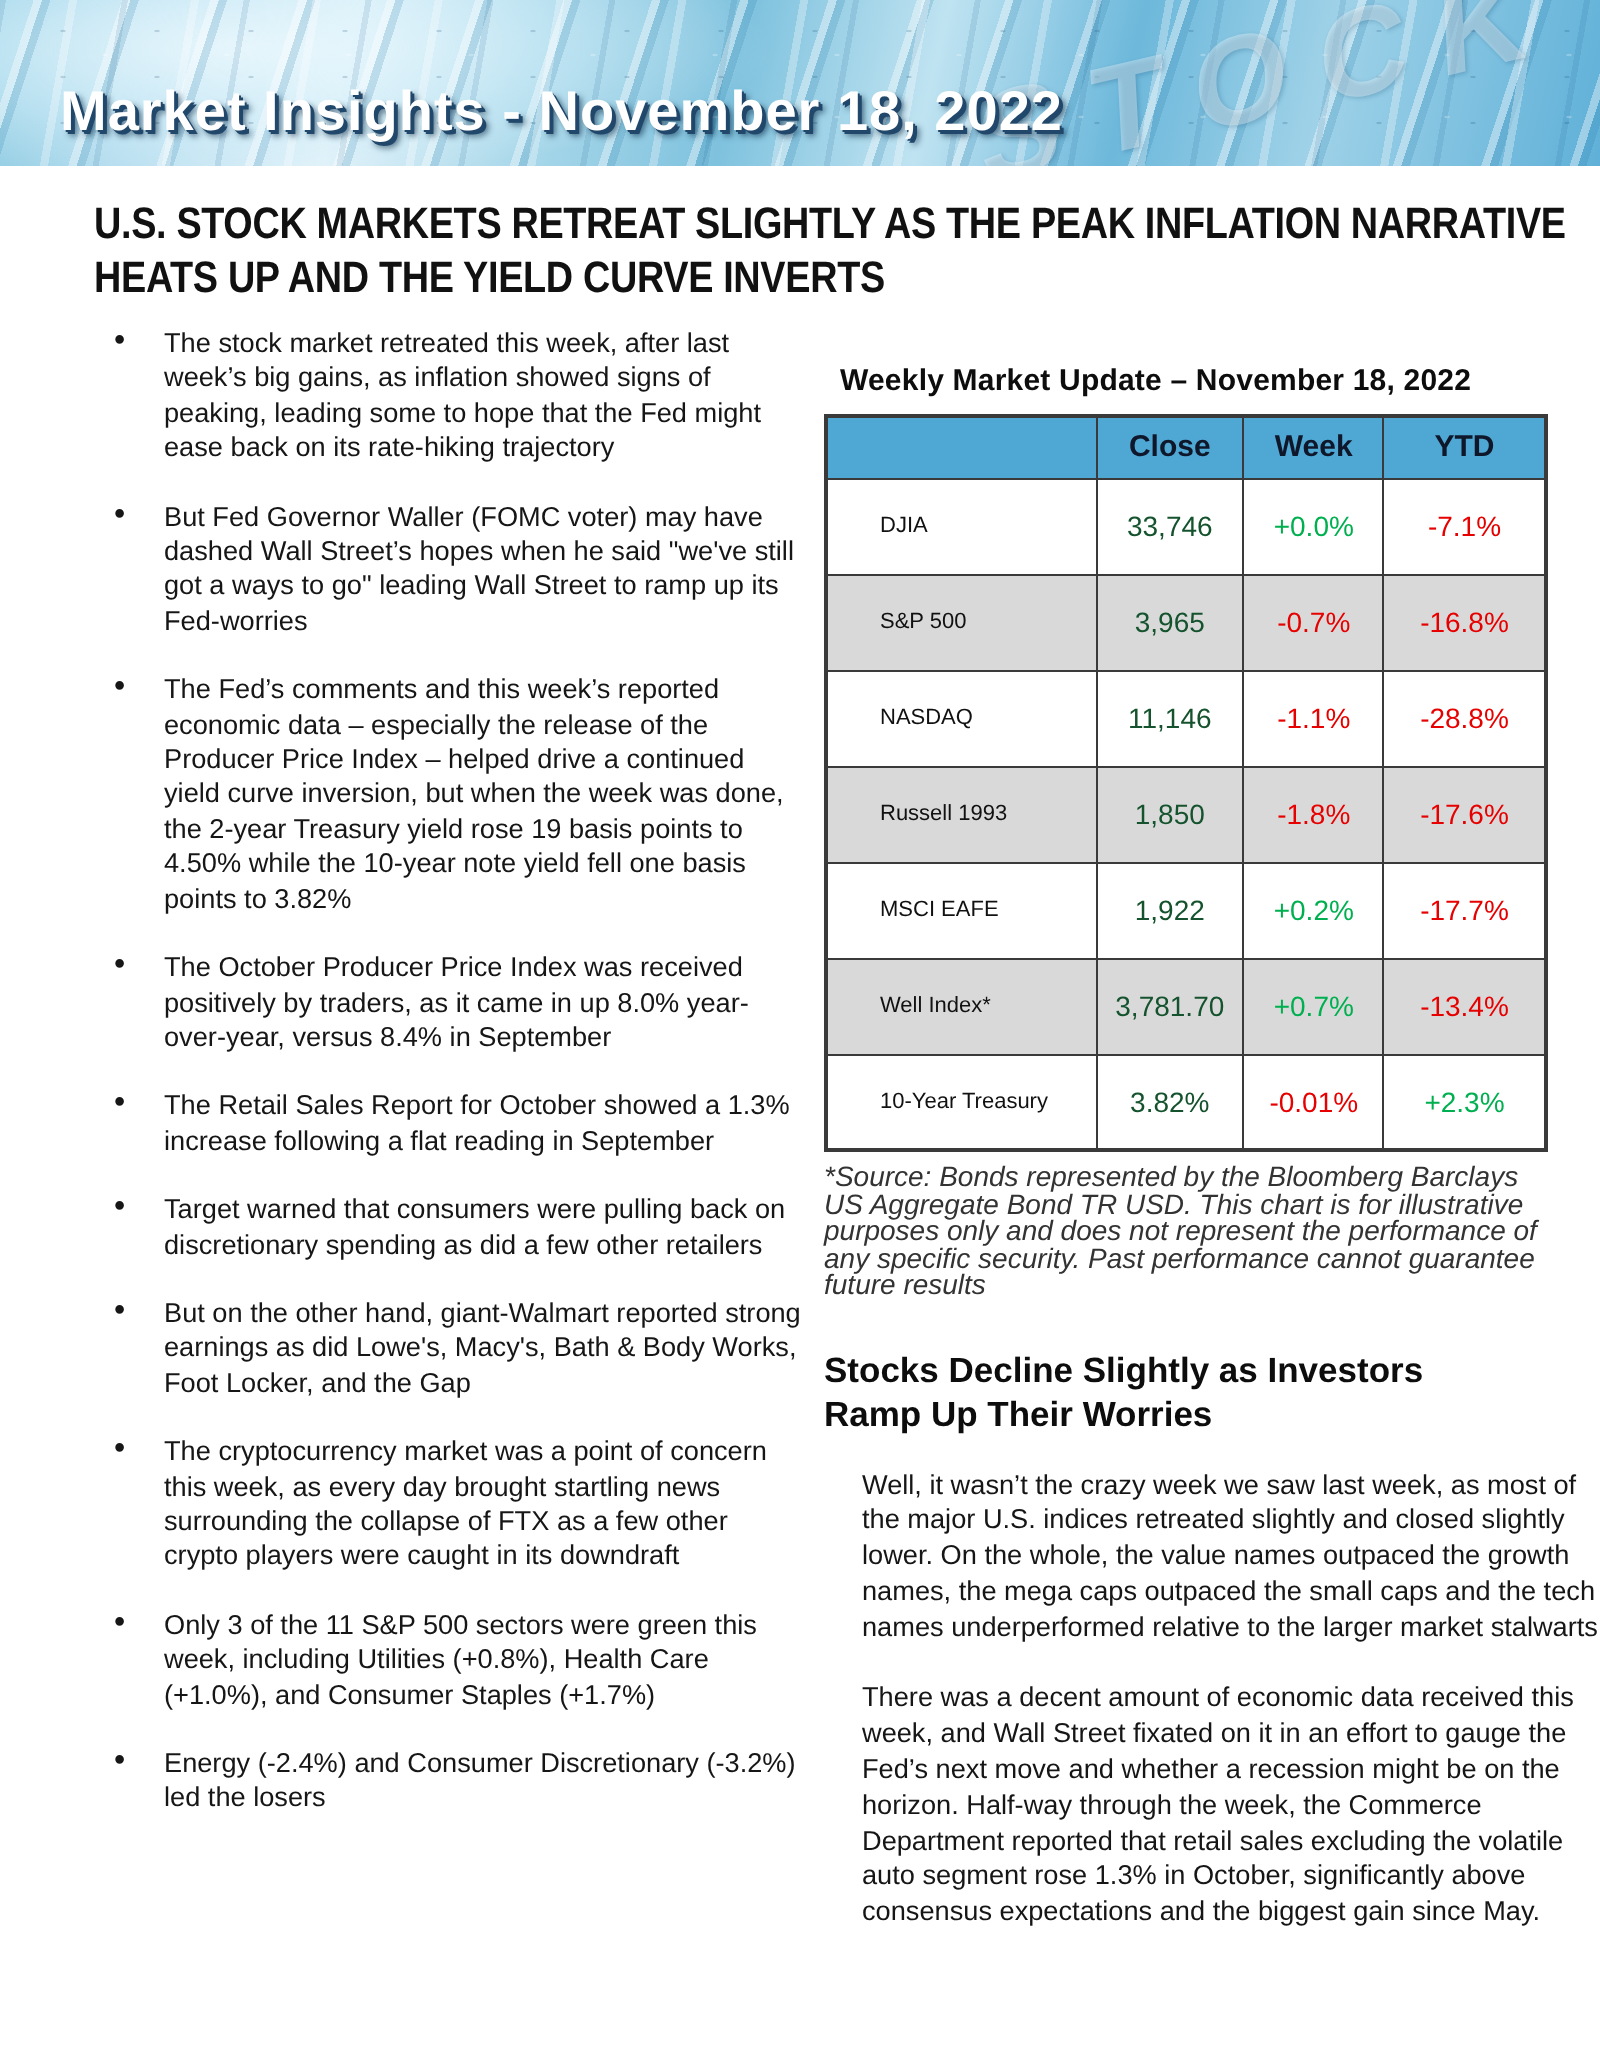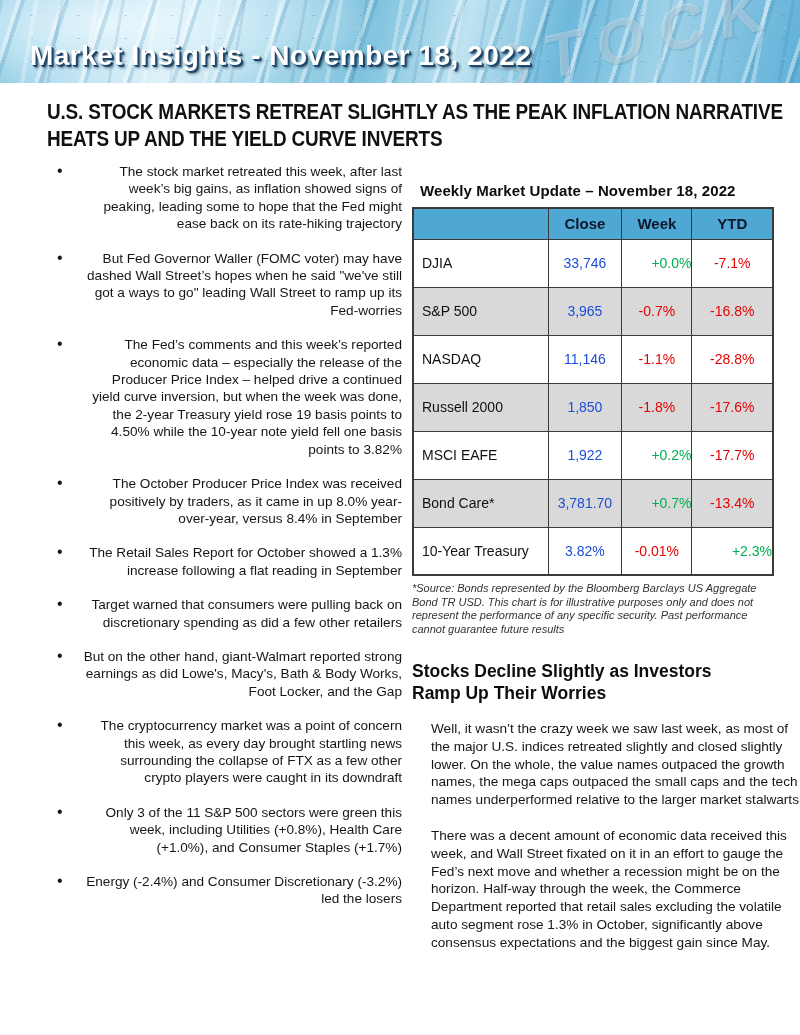--- a/index.html
+++ b/index.html
@@ -63,21 +63,21 @@
     white-space:nowrap;
   }
   
   .headline-wrap { position:absolute; left:47px; top:98px; width:740px; }
   .headline {
     font-size:22px; line-height:27px; font-weight:600;
     color:#111111; letter-spacing:-.2px;
     transform:scaleX(.86); transform-origin:left top; width:116%;
   }
   
-  .left-col  { position:absolute; left:47px;  top:163px; width:355px;text-align:right; }
+  .left-col  { position:absolute; left:47px;  top:163px; width:355px; }
   .right-col { position:absolute; left:412px; top:178px; width:375px; }
 
   ul.bullets { list-style:none; }
   ul.bullets li {
     position:relative;
     padding-left:35px;
     margin-bottom:17px;
     font-size:13.6px; line-height:17.4px; color:#161616;
   }
   ul.bullets li::before {
@@ -93,32 +93,32 @@
     font-size:14px;
   }
   table.market th, table.market td { border:1px solid #3a3a3a; }
   table.market thead th {
     background:var(--header-blue);
     color:#0f172a; font-weight:700; font-size:15px;
     height:31px; text-align:center;
   }
   table.market tbody td { height:48px; background:#ffffff; }
   table.market tbody tr.alt td { background:var(--row-gray);margin-top:39px; }
-  td.idx { text-align:left; padding-left:8px; font-size:14px; color:#111; }
-  td.val { text-align:center; color:#1d4ed8; }
-  td.pos { text-align:right; color:var(--green); }
+  td.idx { text-align:left; padding-left:26px; font-size:11px; color:#111; }
+  td.val { text-align:center; color:#14532d; }
+  td.pos { text-align:center; color:var(--green); }
   td.neg { text-align:center; color:var(--red); }
   col.c-name  { width:37.5%; }
   col.c-close { width:20.5%; }
   col.c-week  { width:19.5%; }
   col.c-ytd   { width:22.5%; }
   
   .footnote {
     margin-top:6px;
-    font-size:11px; line-height:13.5px; font-style:italic; color:#333333;
+    font-size:14px; line-height:13.5px; font-style:italic; color:#333333;
     width:368px;
   }
   .section-heading {
     margin-top:24px;
     font-size:17.5px; line-height:22px; font-weight:700; color:#0d0d0d;
     width:340px;
   }
   .section-paras { margin-top:16px; width:372px;margin-left:19px; }
   .section-paras p {
     font-size:13.6px; line-height:17.8px; color:#161616;
@@ -187,33 +187,33 @@
           <td class="neg">-0.7%</td>
           <td class="neg">-16.8%</td>
         </tr>
         <tr>
           <td class="idx">NASDAQ</td>
           <td class="val">11,146</td>
           <td class="neg">-1.1%</td>
           <td class="neg">-28.8%</td>
         </tr>
         <tr class="alt">
-          <td class="idx">Russell 2000</td>
+          <td class="idx">Russell 1993</td>
           <td class="val">1,850</td>
           <td class="neg">-1.8%</td>
           <td class="neg">-17.6%</td>
         </tr>
         <tr>
           <td class="idx">MSCI EAFE</td>
           <td class="val">1,922</td>
           <td class="pos">+0.2%</td>
           <td class="neg">-17.7%</td>
         </tr>
         <tr class="alt">
-          <td class="idx">Bond Care*</td>
+          <td class="idx">Well Index*</td>
           <td class="val">3,781.70</td>
           <td class="pos">+0.7%</td>
           <td class="neg">-13.4%</td>
         </tr>
         <tr>
           <td class="idx">10-Year Treasury</td>
           <td class="val">3.82%</td>
           <td class="neg">-0.01%</td>
           <td class="pos">+2.3%</td>
         </tr>

